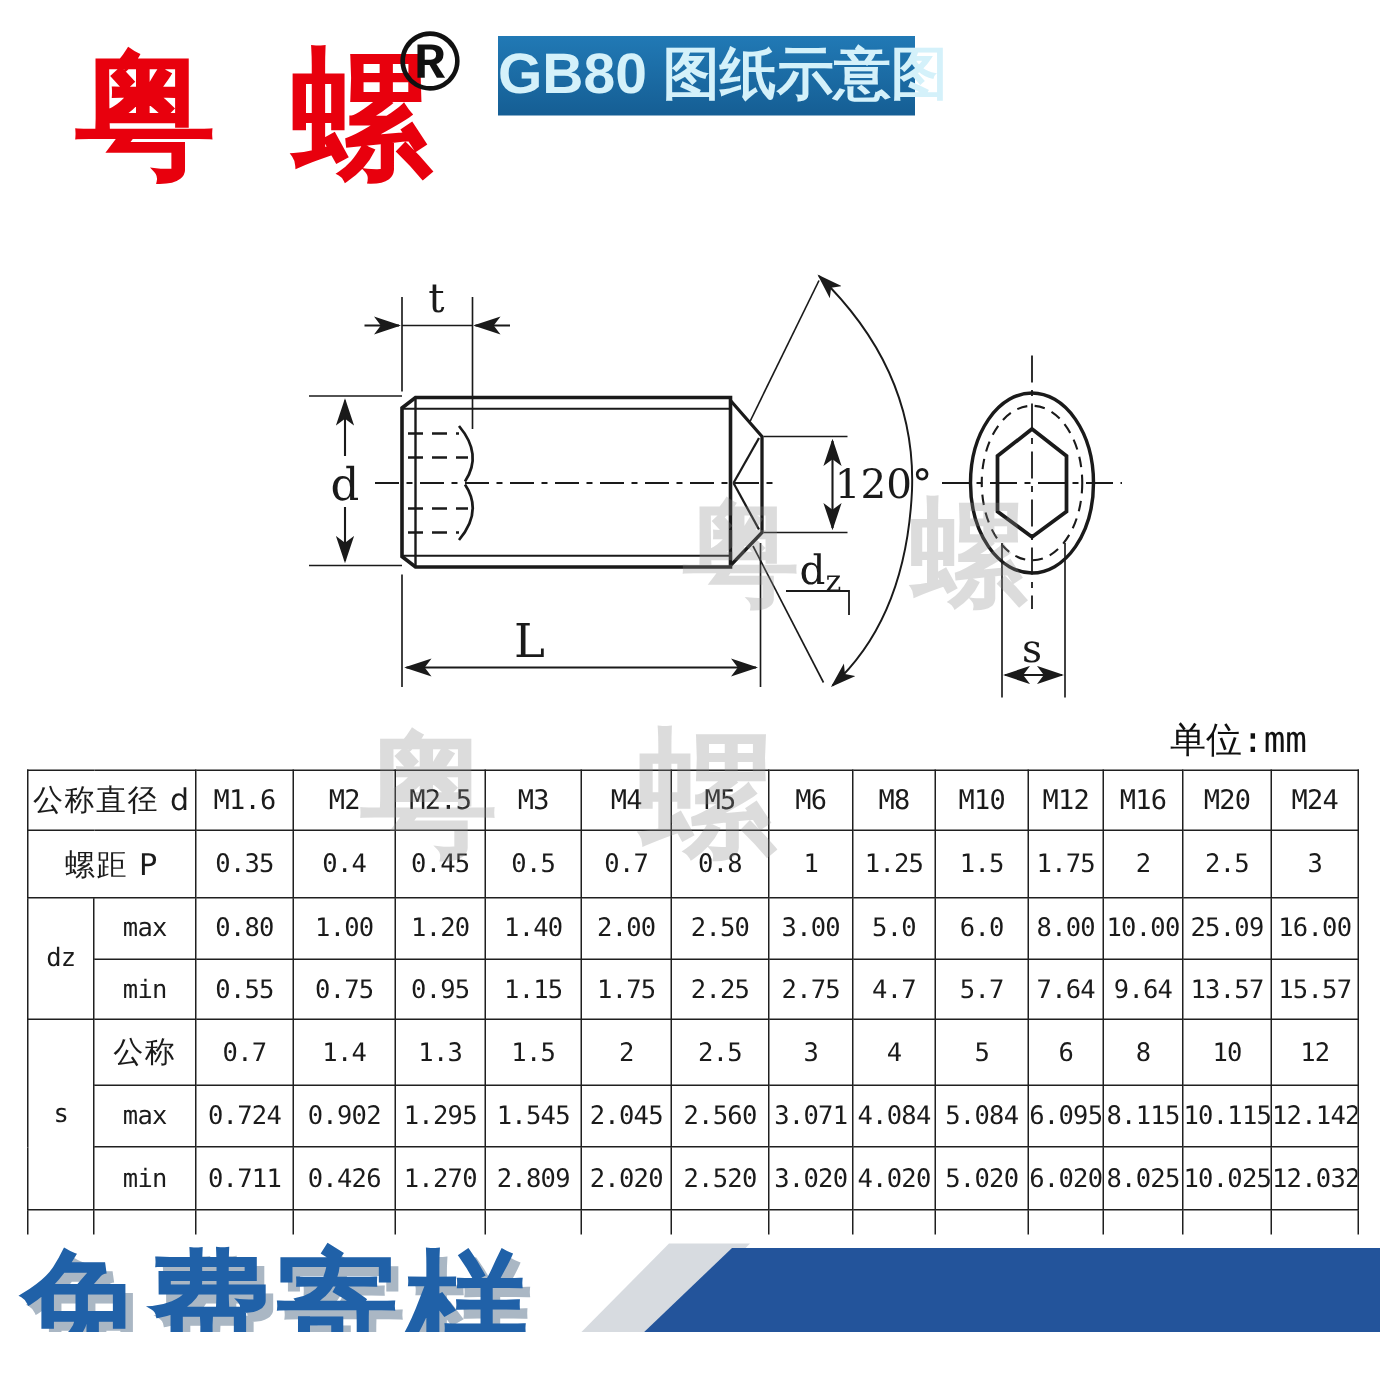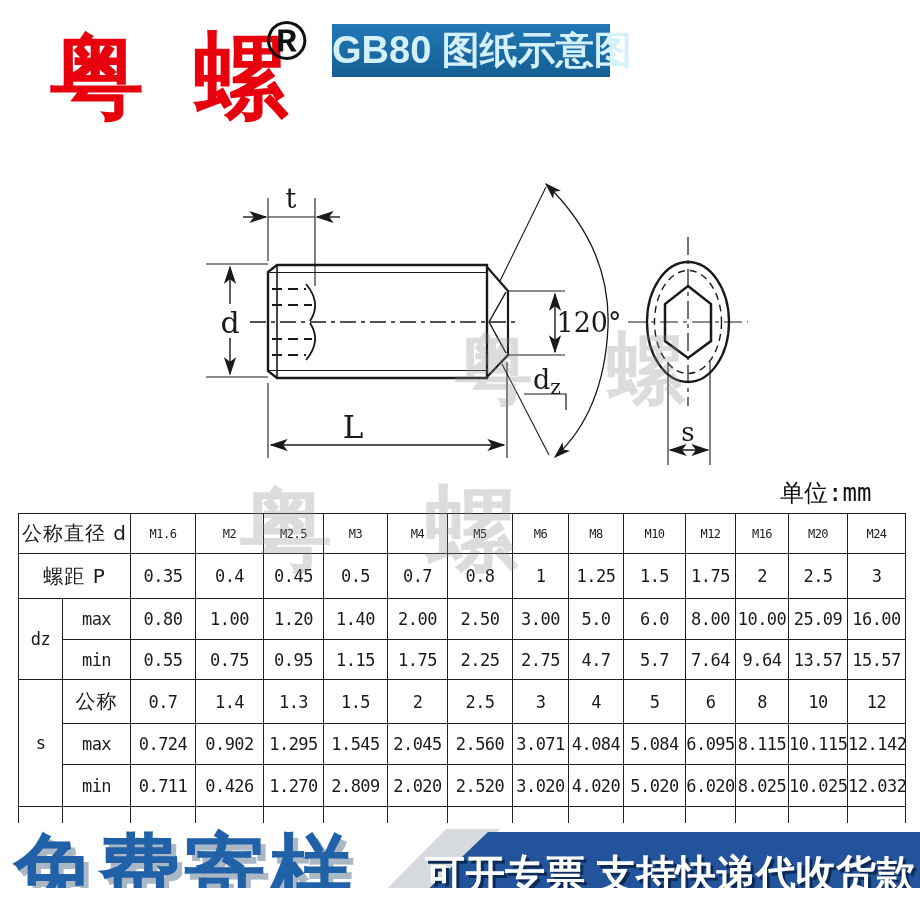--- a/index.html
+++ b/index.html
@@ -24,21 +24,21 @@
   
   .unit{position:absolute;left:780px;top:477px;font-size:24px;color:#111;
         font-family:"DejaVu Sans Mono",monospace;text-align:right;}
   .spec{position:absolute;left:18px;top:513px;border-collapse:collapse;table-layout:fixed;
         width:887px;z-index:2;}
   .spec td{border:1.6px solid #1f1f1f;text-align:center;vertical-align:middle;
         color:#1b1b1b;font-family:"DejaVu Sans Mono",monospace;font-size:17px;
         letter-spacing:-0.5px;padding:0;overflow:hidden;white-space:nowrap;}
   .spec td.cjk{font-family:"DejaVu Sans","Liberation Sans",sans-serif;font-size:20px;
         letter-spacing:1px;}
-  .spec td.szhead{font-size:12px;}
+  .spec td.szhead{font-size:18px;}
   .r1{height:40px}.r2{height:45px}.r3{height:41px}.r4{height:40px}
   .r5{height:44px}.r6{height:41px}.r7{height:42px}
   .stub{height:16px}
   .stub td{border-bottom:none;}
 
   
   .promoL{position:absolute;left:12px;top:818px;font-size:82px;font-weight:bold;
         color:#2061a8;letter-spacing:4px;white-space:nowrap;z-index:6;
         text-shadow:5px 6px 0 #aab7c4;}
   .bannerSvg{position:absolute;left:0;top:823px;width:920px;height:97px;z-index:5;}
@@ -299,15 +299,14 @@
     </tr>
   </tbody>
     </table>
 
   <svg class="bannerSvg" viewBox="0 0 920 97" xmlns="http://www.w3.org/2000/svg">
     <polygon points="446,6 500,6 412,97 356,97" fill="#d7dbe0"></polygon>
     <polygon points="488,9 920,9 920,97 396,97" fill="#23549b"></polygon>
     <polygon points="404,89 920,89 920,97 396,97" fill="#3a66a6"></polygon>
   </svg>
   <div class="promoL">免费寄样</div>
-  <div class="promoR">可开专票 支持快递代收货款</div>
 
 </div>
 
 </body></html>

